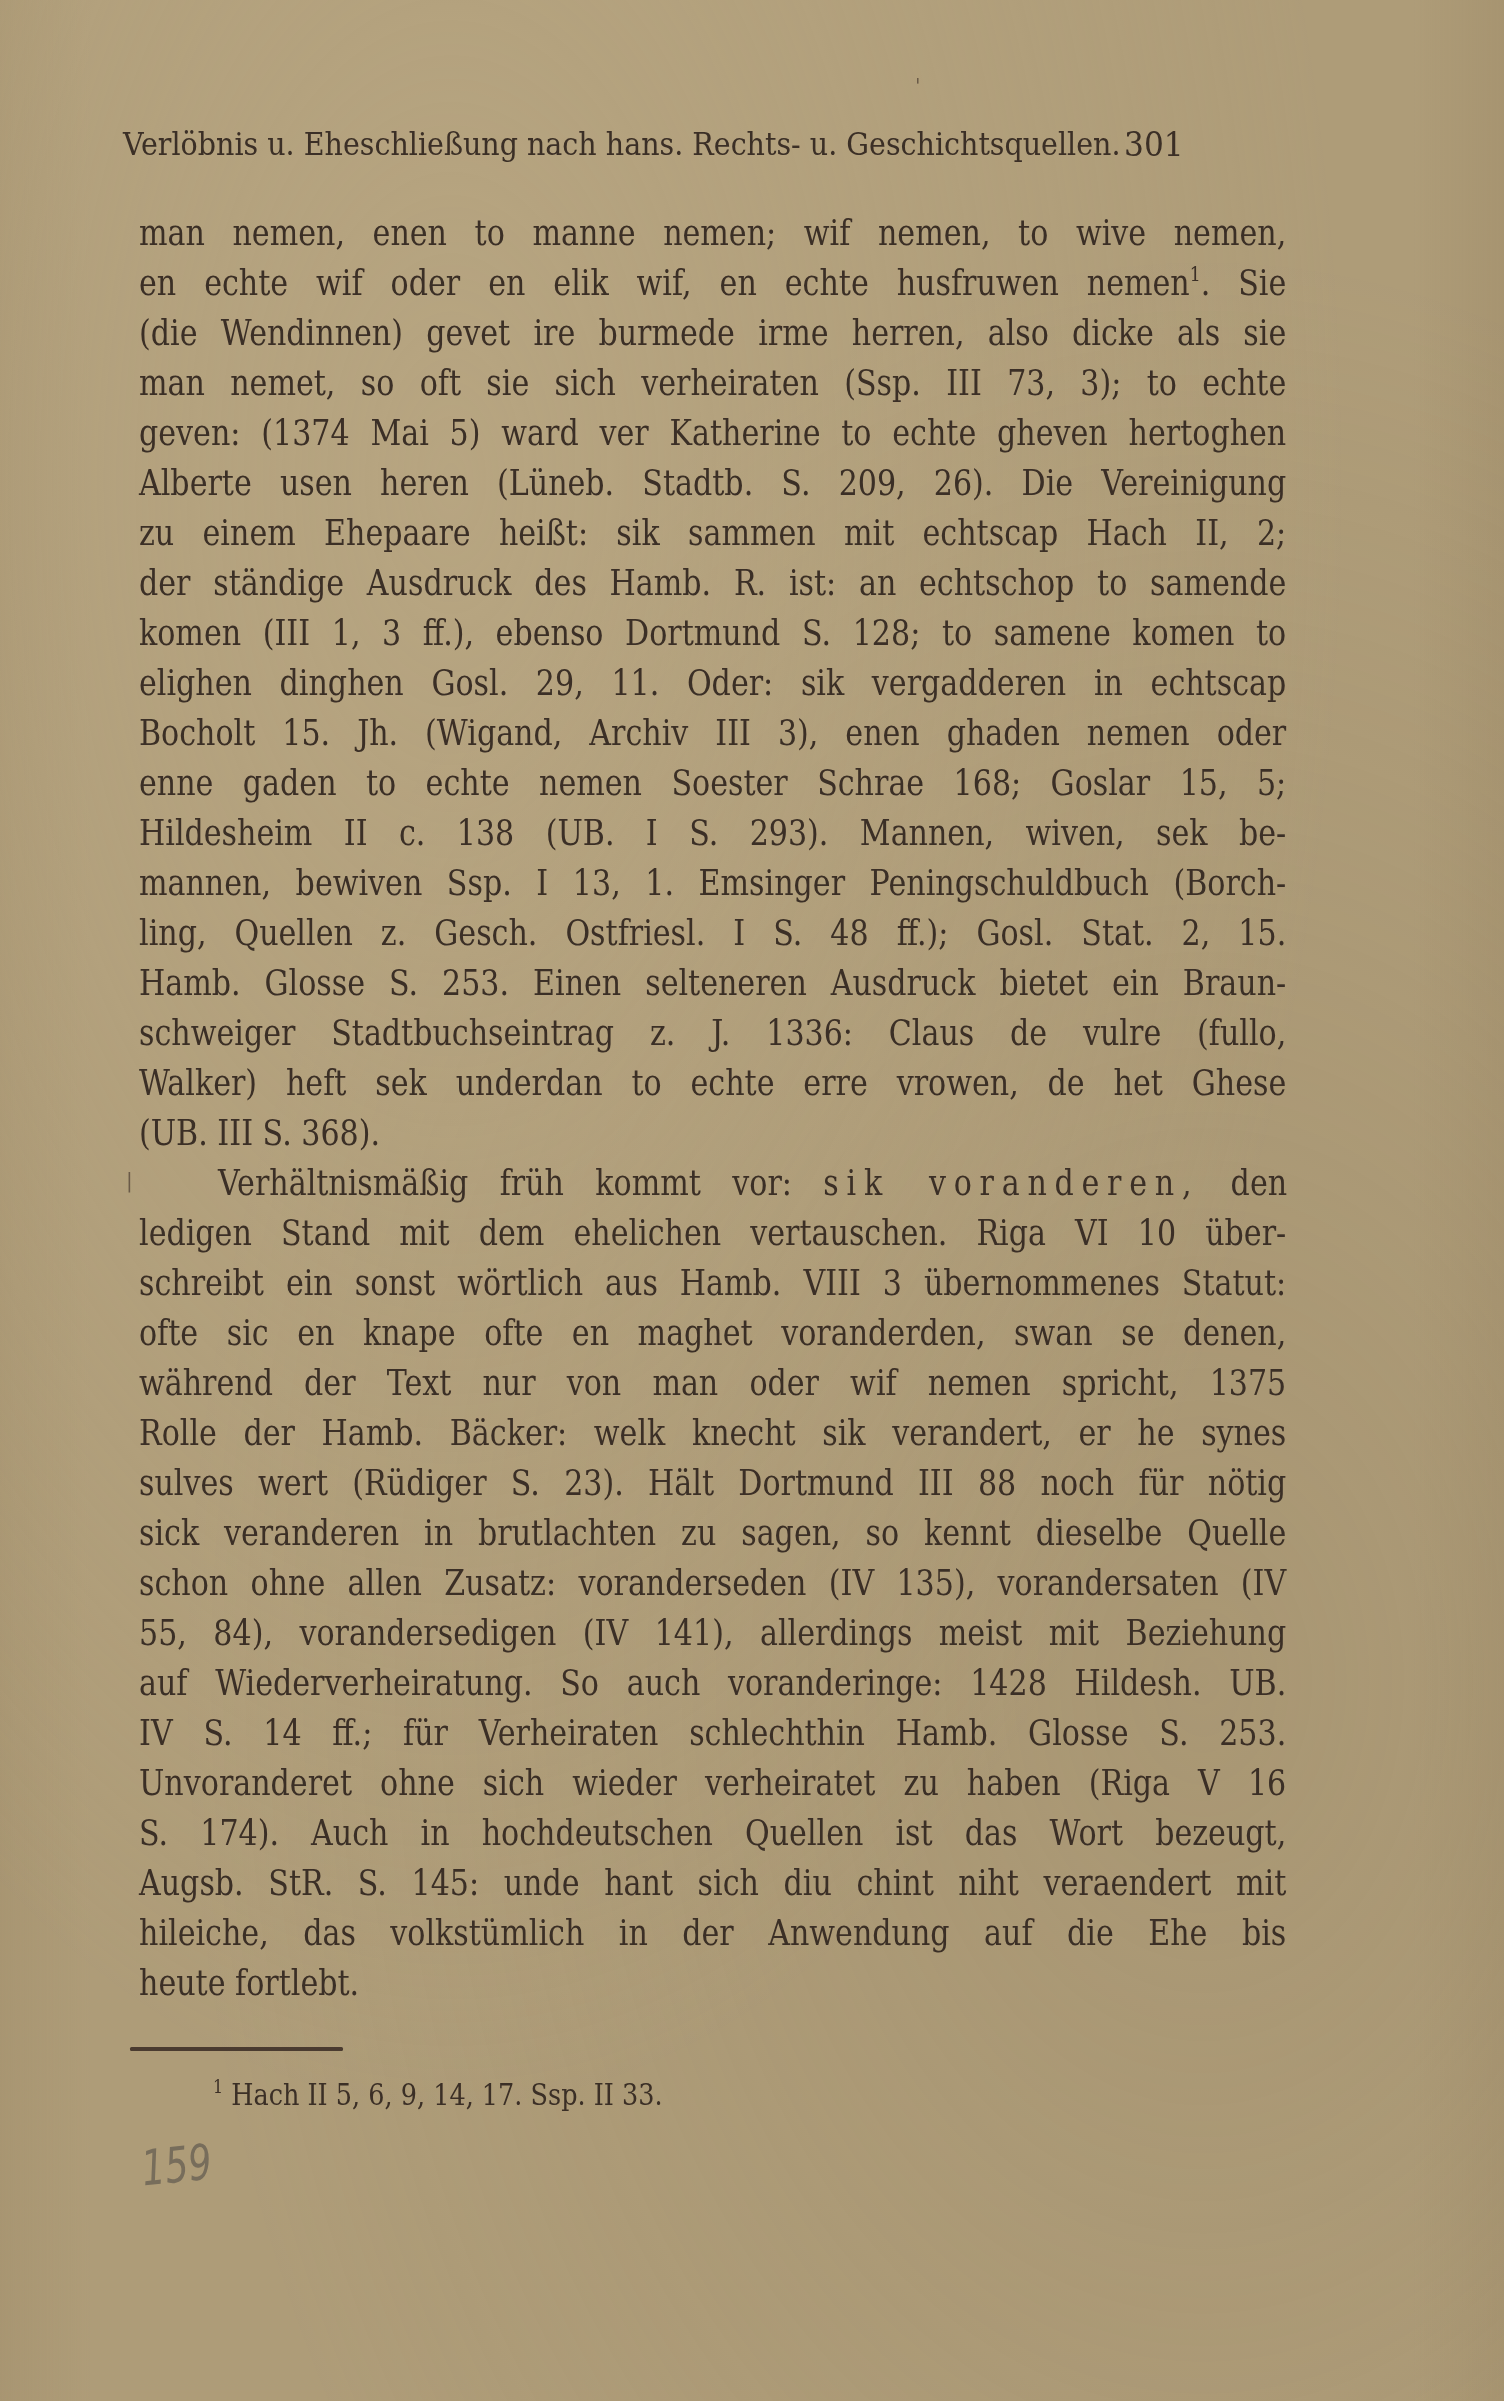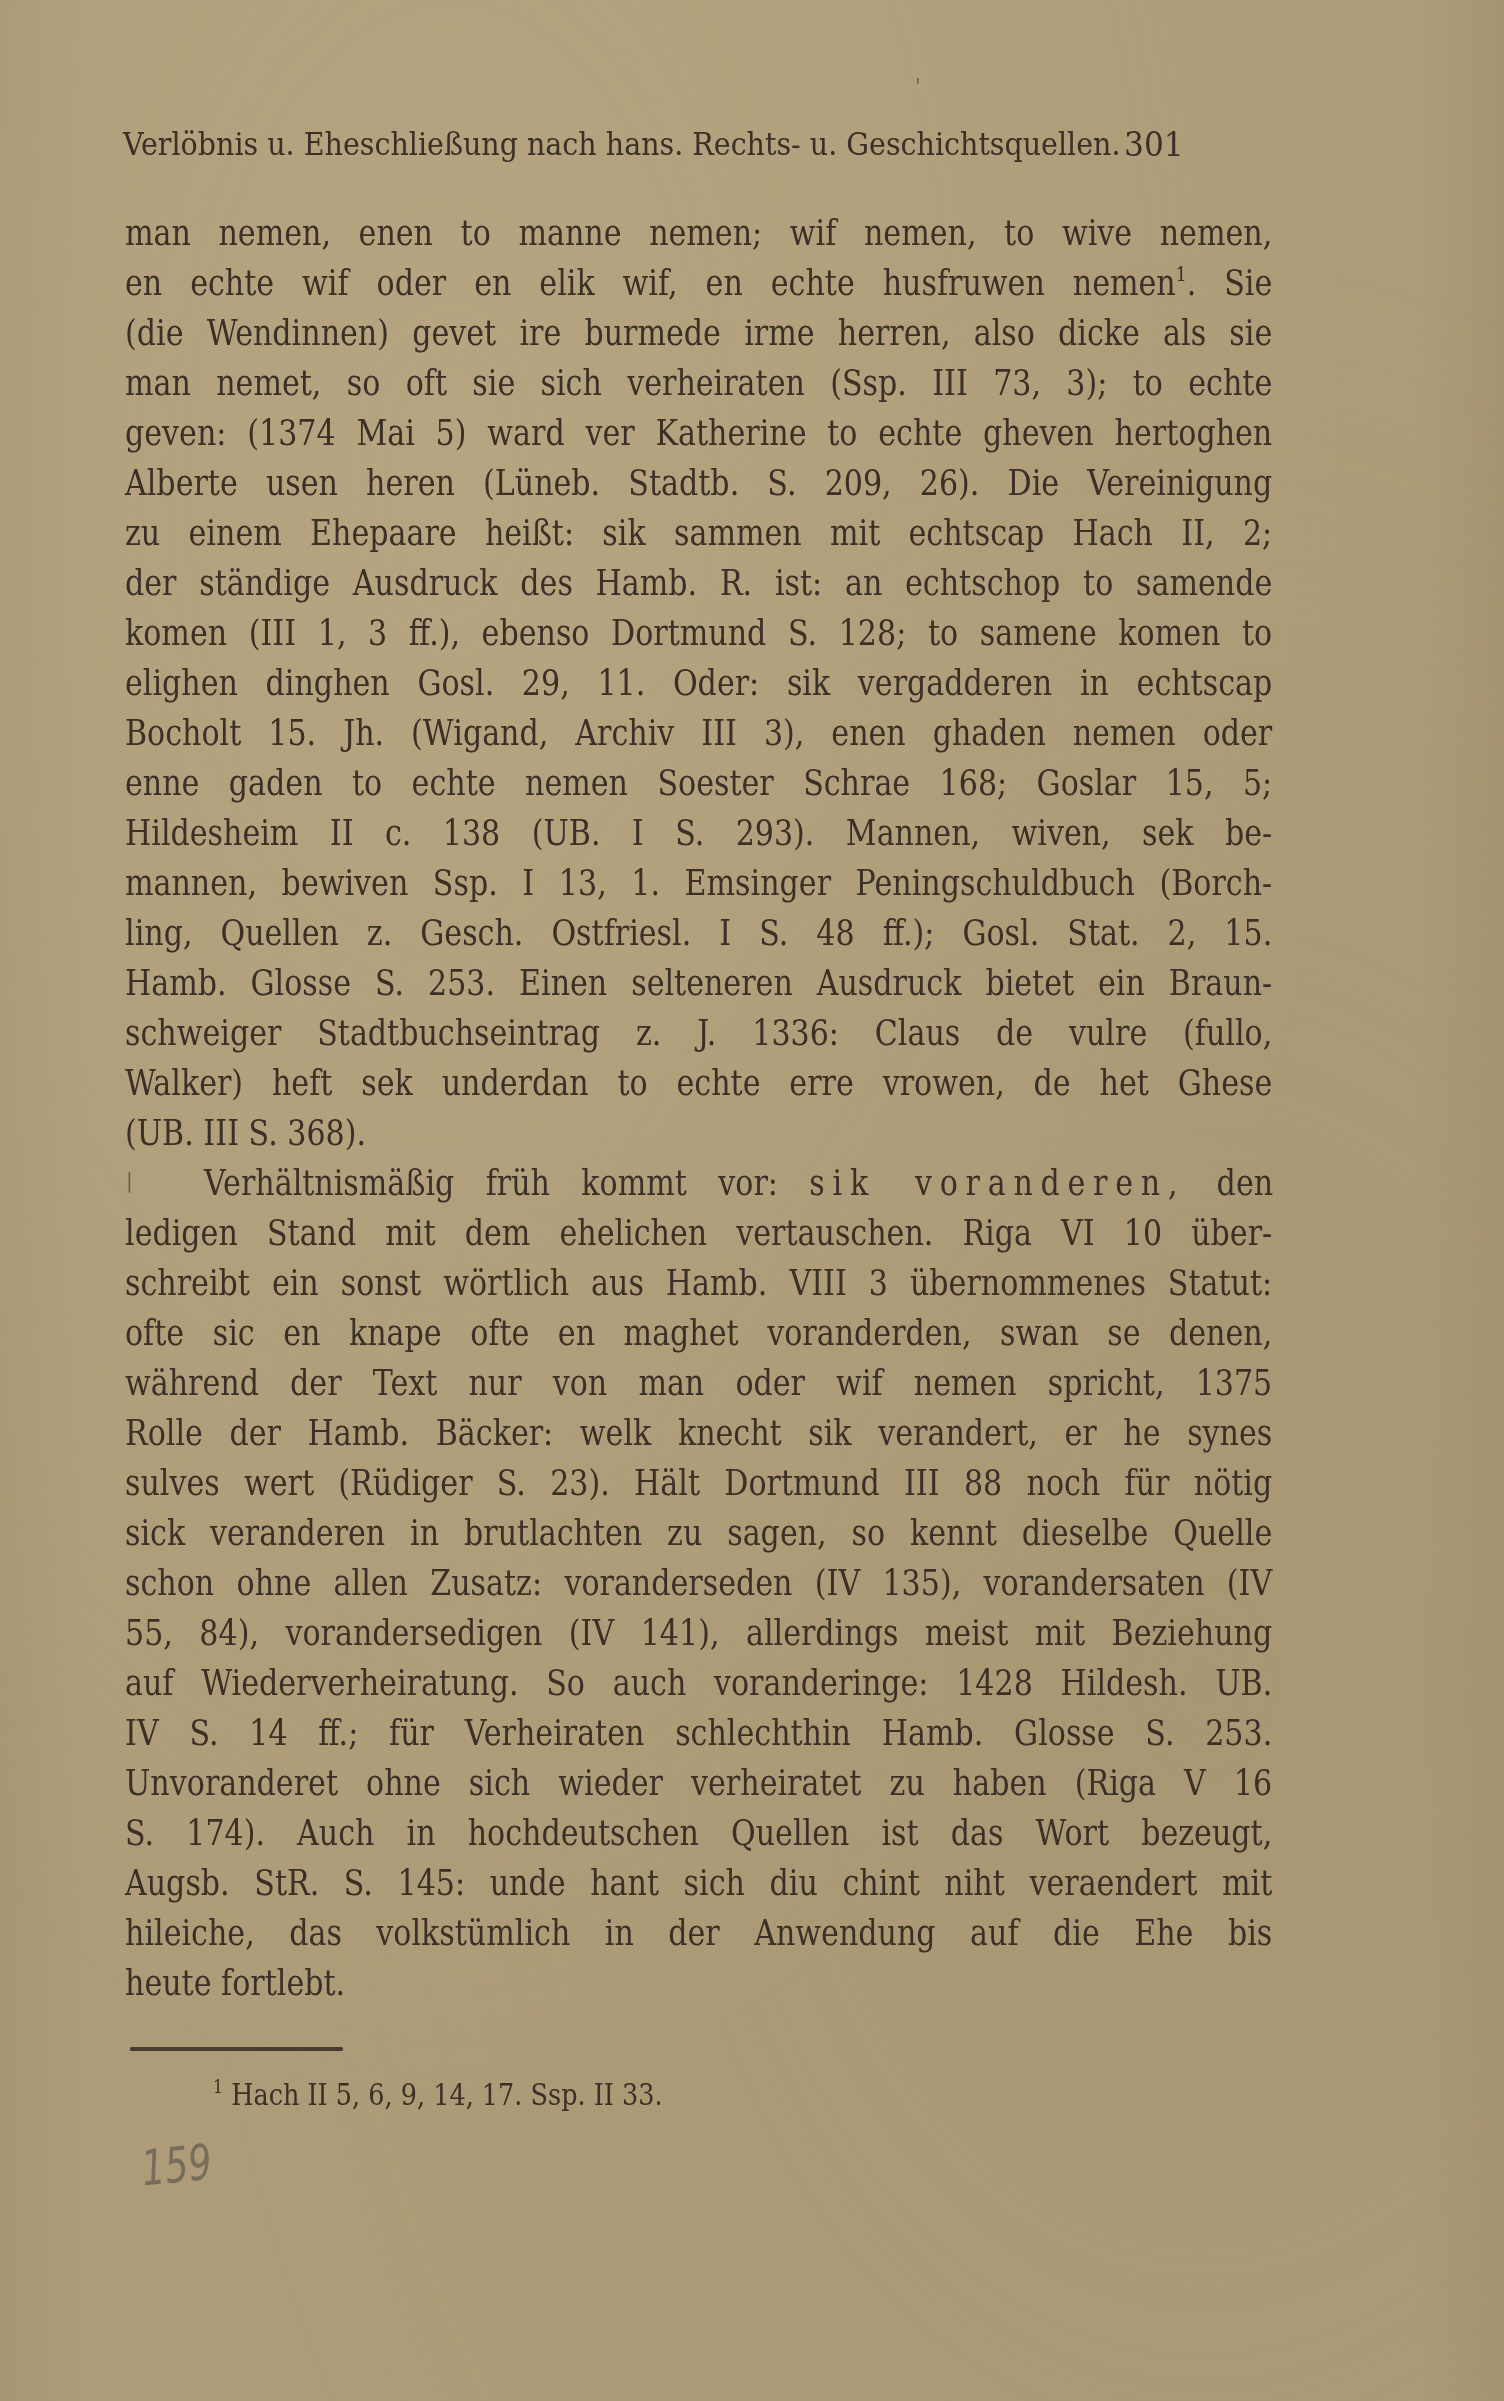--- a/index.html
+++ b/index.html
@@ -17,21 +17,21 @@
   .page { position: absolute; left: 0; top: 0; width: 1505px; height: 2401px; }
   .header {
     position: absolute; left: 123px; top: 124px; width: 1153px;
     font-size: 31px; line-height: 40px; white-space: nowrap;
     display: flex; justify-content: space-between;
     transform: scaleX(0.92); transform-origin: left top;
   }
   .header .title { letter-spacing: 0px; }
   .header .pageno { font-size: 34px; }
   .body {
-    position: absolute; left: 125px; top: 208px; width: 1148px;
+    position: absolute; left: 139px; top: 208px; width: 1148px;
   }
   .line {
     display: block; height: 50px; line-height: 50px;
     font-size: 35px; white-space: nowrap;
     text-align: justify; text-align-last: justify;
     transform: scaleX(0.86); transform-origin: left center;
     width: 1334px;
   }
   .line.last { text-align-last: left; }
   .line.indent { padding-left: 92px; width: 1243px; }

